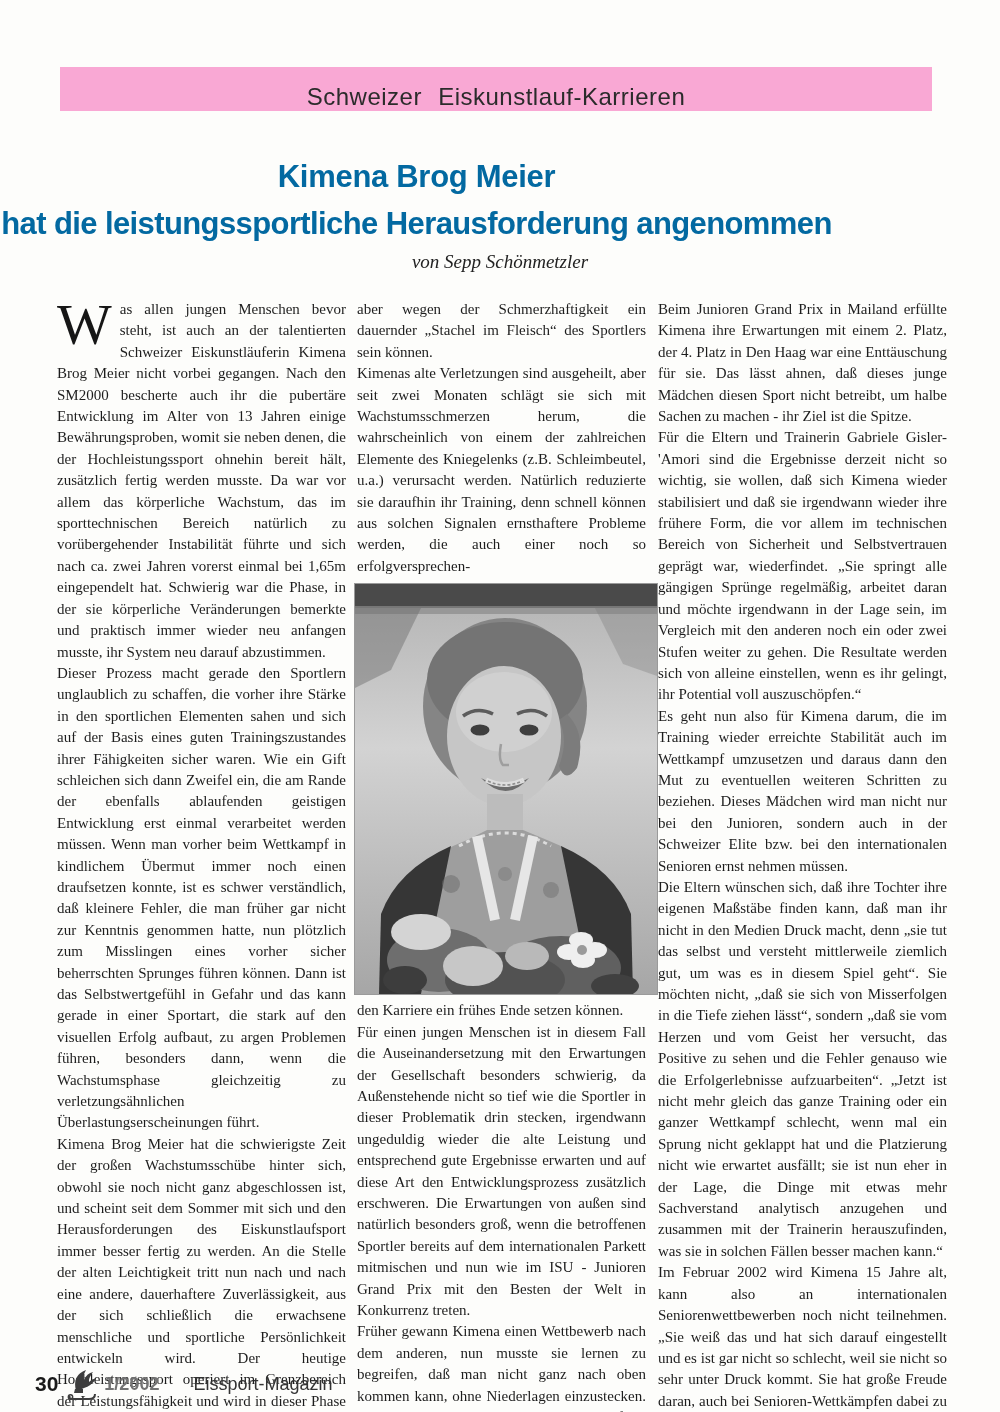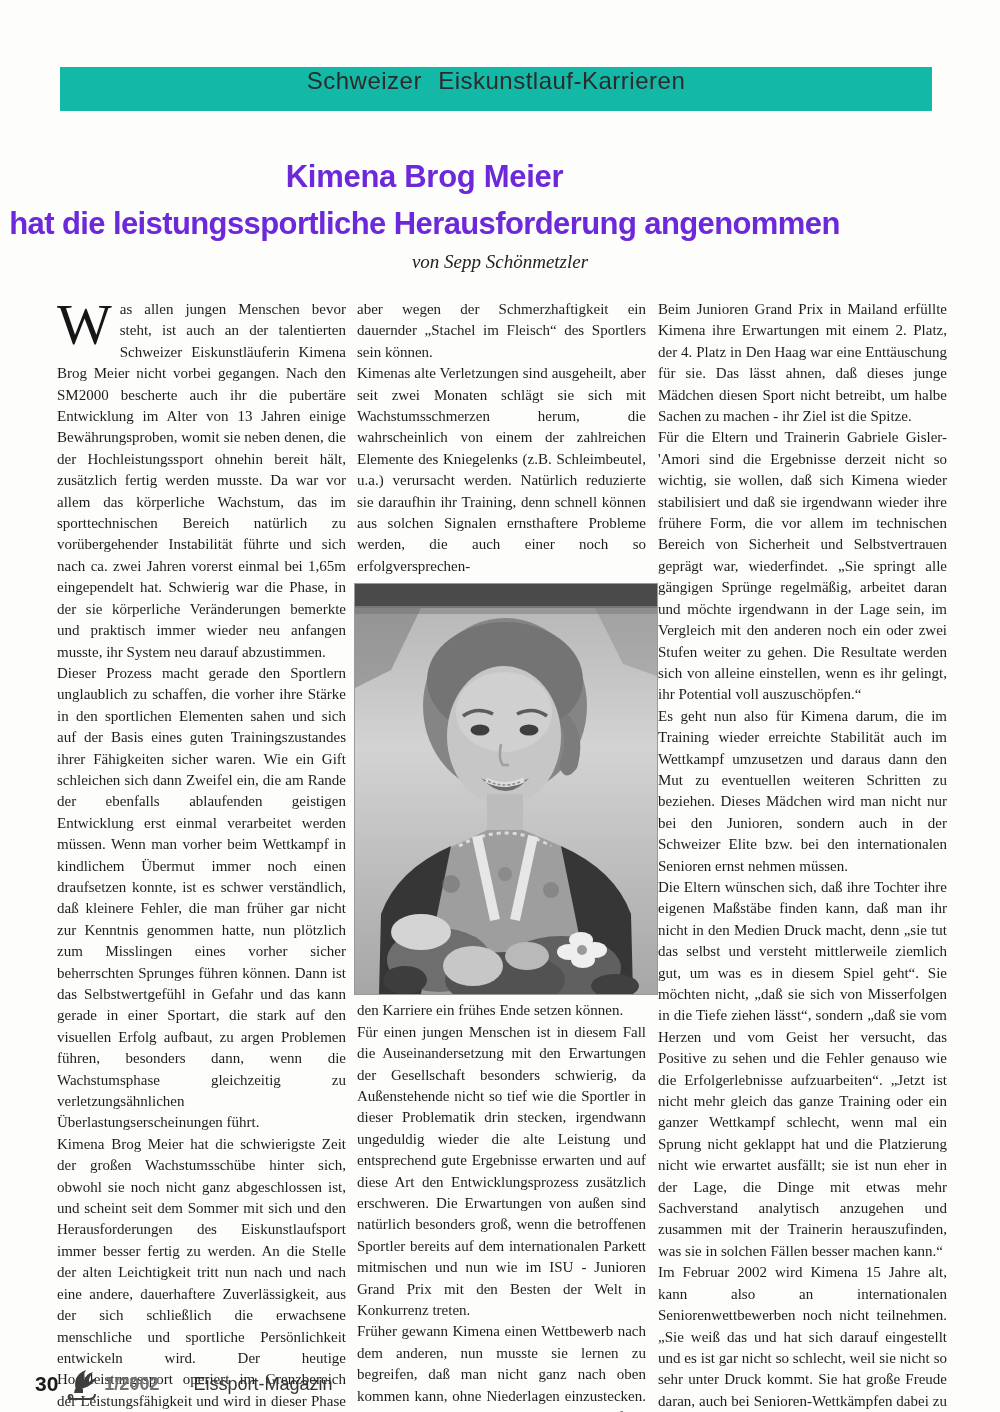--- a/index.html
+++ b/index.html
@@ -3,29 +3,29 @@
 <meta charset="utf-8">
 <style>
   html,body { margin:0; padding:0; background:#fdfdfb; }
   .page {
     position:relative; width:1000px; height:1412px; overflow:hidden;
     background:#fdfdfb; color:#1d1d1d;
     font-family:"Liberation Serif", serif;
   }
   .banner {
     position:absolute; left:60px; top:67px; width:872px; height:44px;
-    background:#14b8a6; display:flex; align-items:flex-start; justify-content:center;
+    background:#f9a8d4; display:flex; align-items:flex-end; justify-content:center;
   }
   .banner span {
     font-family:"Liberation Sans", sans-serif; font-size:24px; color:#2b2b2b;
     letter-spacing:0.5px; word-spacing:9px;
   }
   .title-block {
     position:absolute; left:0; top:158px; width:833px; text-align:center;
-    font-family:"Liberation Sans", sans-serif; font-weight:bold; color:#6d28d9;padding-left:8px;
+    font-family:"Liberation Sans", sans-serif; font-weight:bold; color:#0369a1;
   }
   .title-line1 { font-size:31px; line-height:37px; letter-spacing:-0.3px; }
   .title-line2 { font-size:31px; line-height:37px; letter-spacing:-0.6px;margin-top:10px; }
   .byline {
     position:absolute; left:0; top:251px; width:1000px; text-align:center;
     font-style:italic; font-size:19px; color:#222;
   }
   .col {
     position:absolute; top:299px; width:289px;
     font-size:15px; line-height:21.4px; text-align:justify; color:#1d1d1d;

